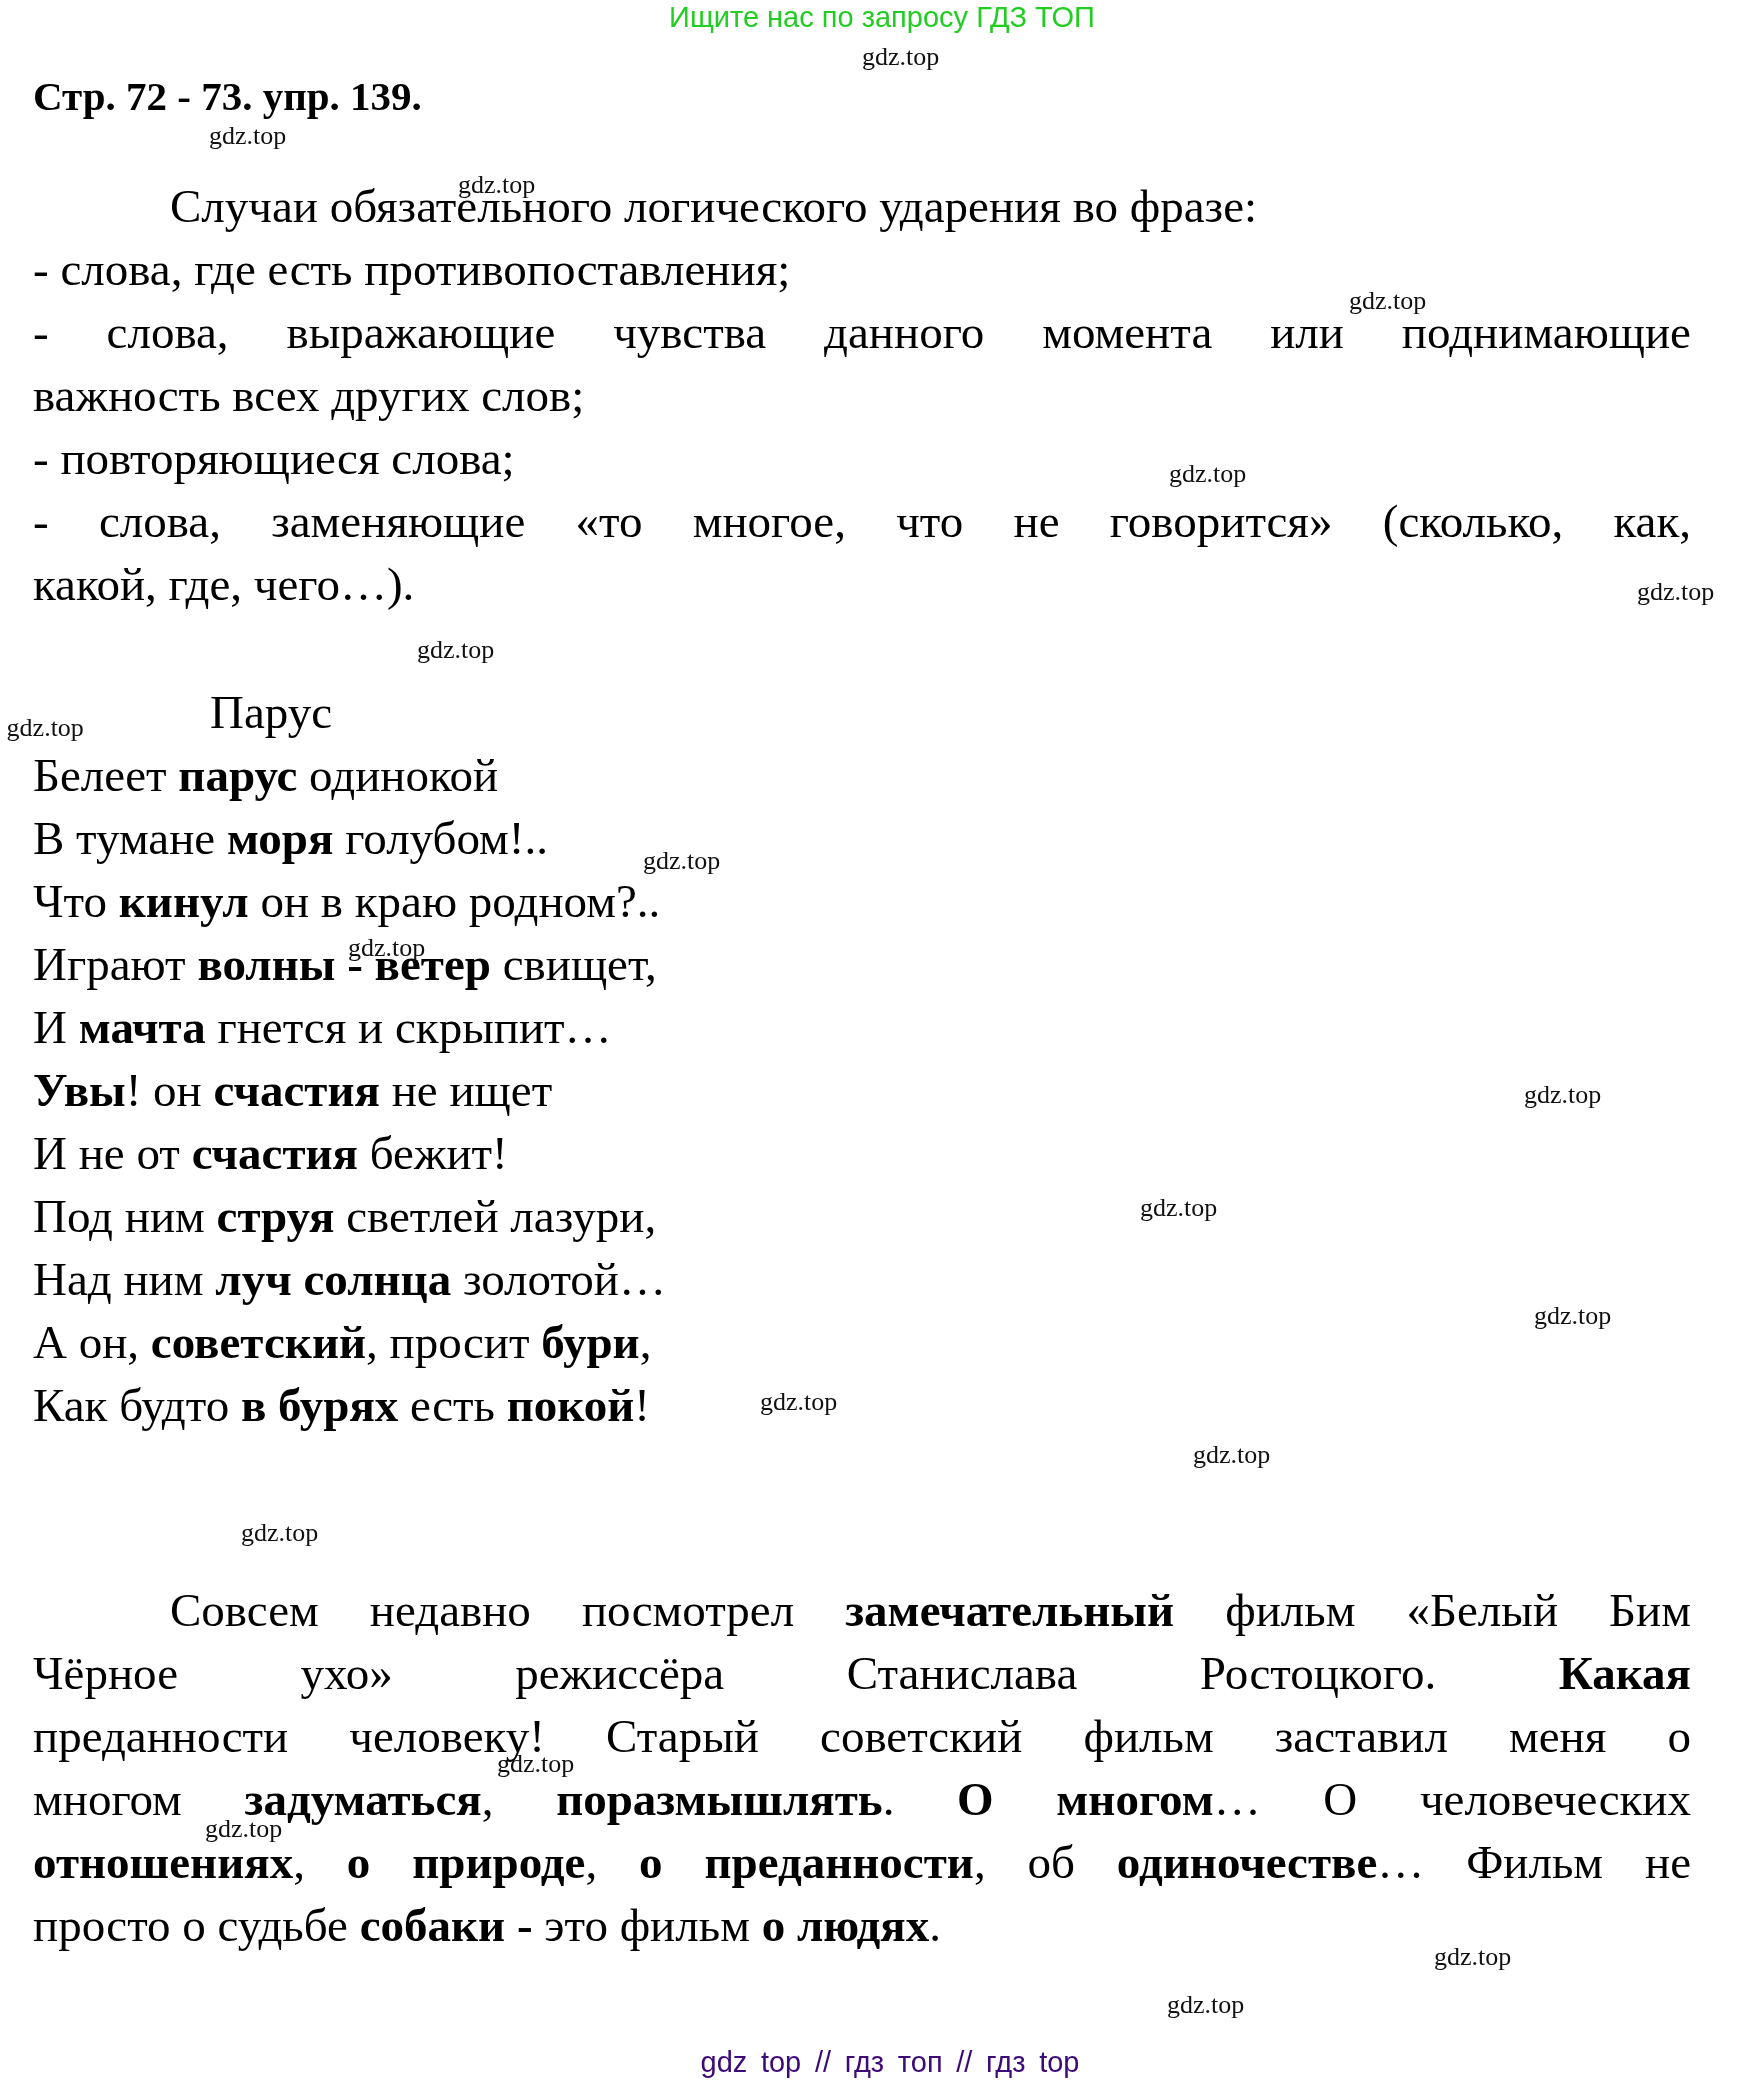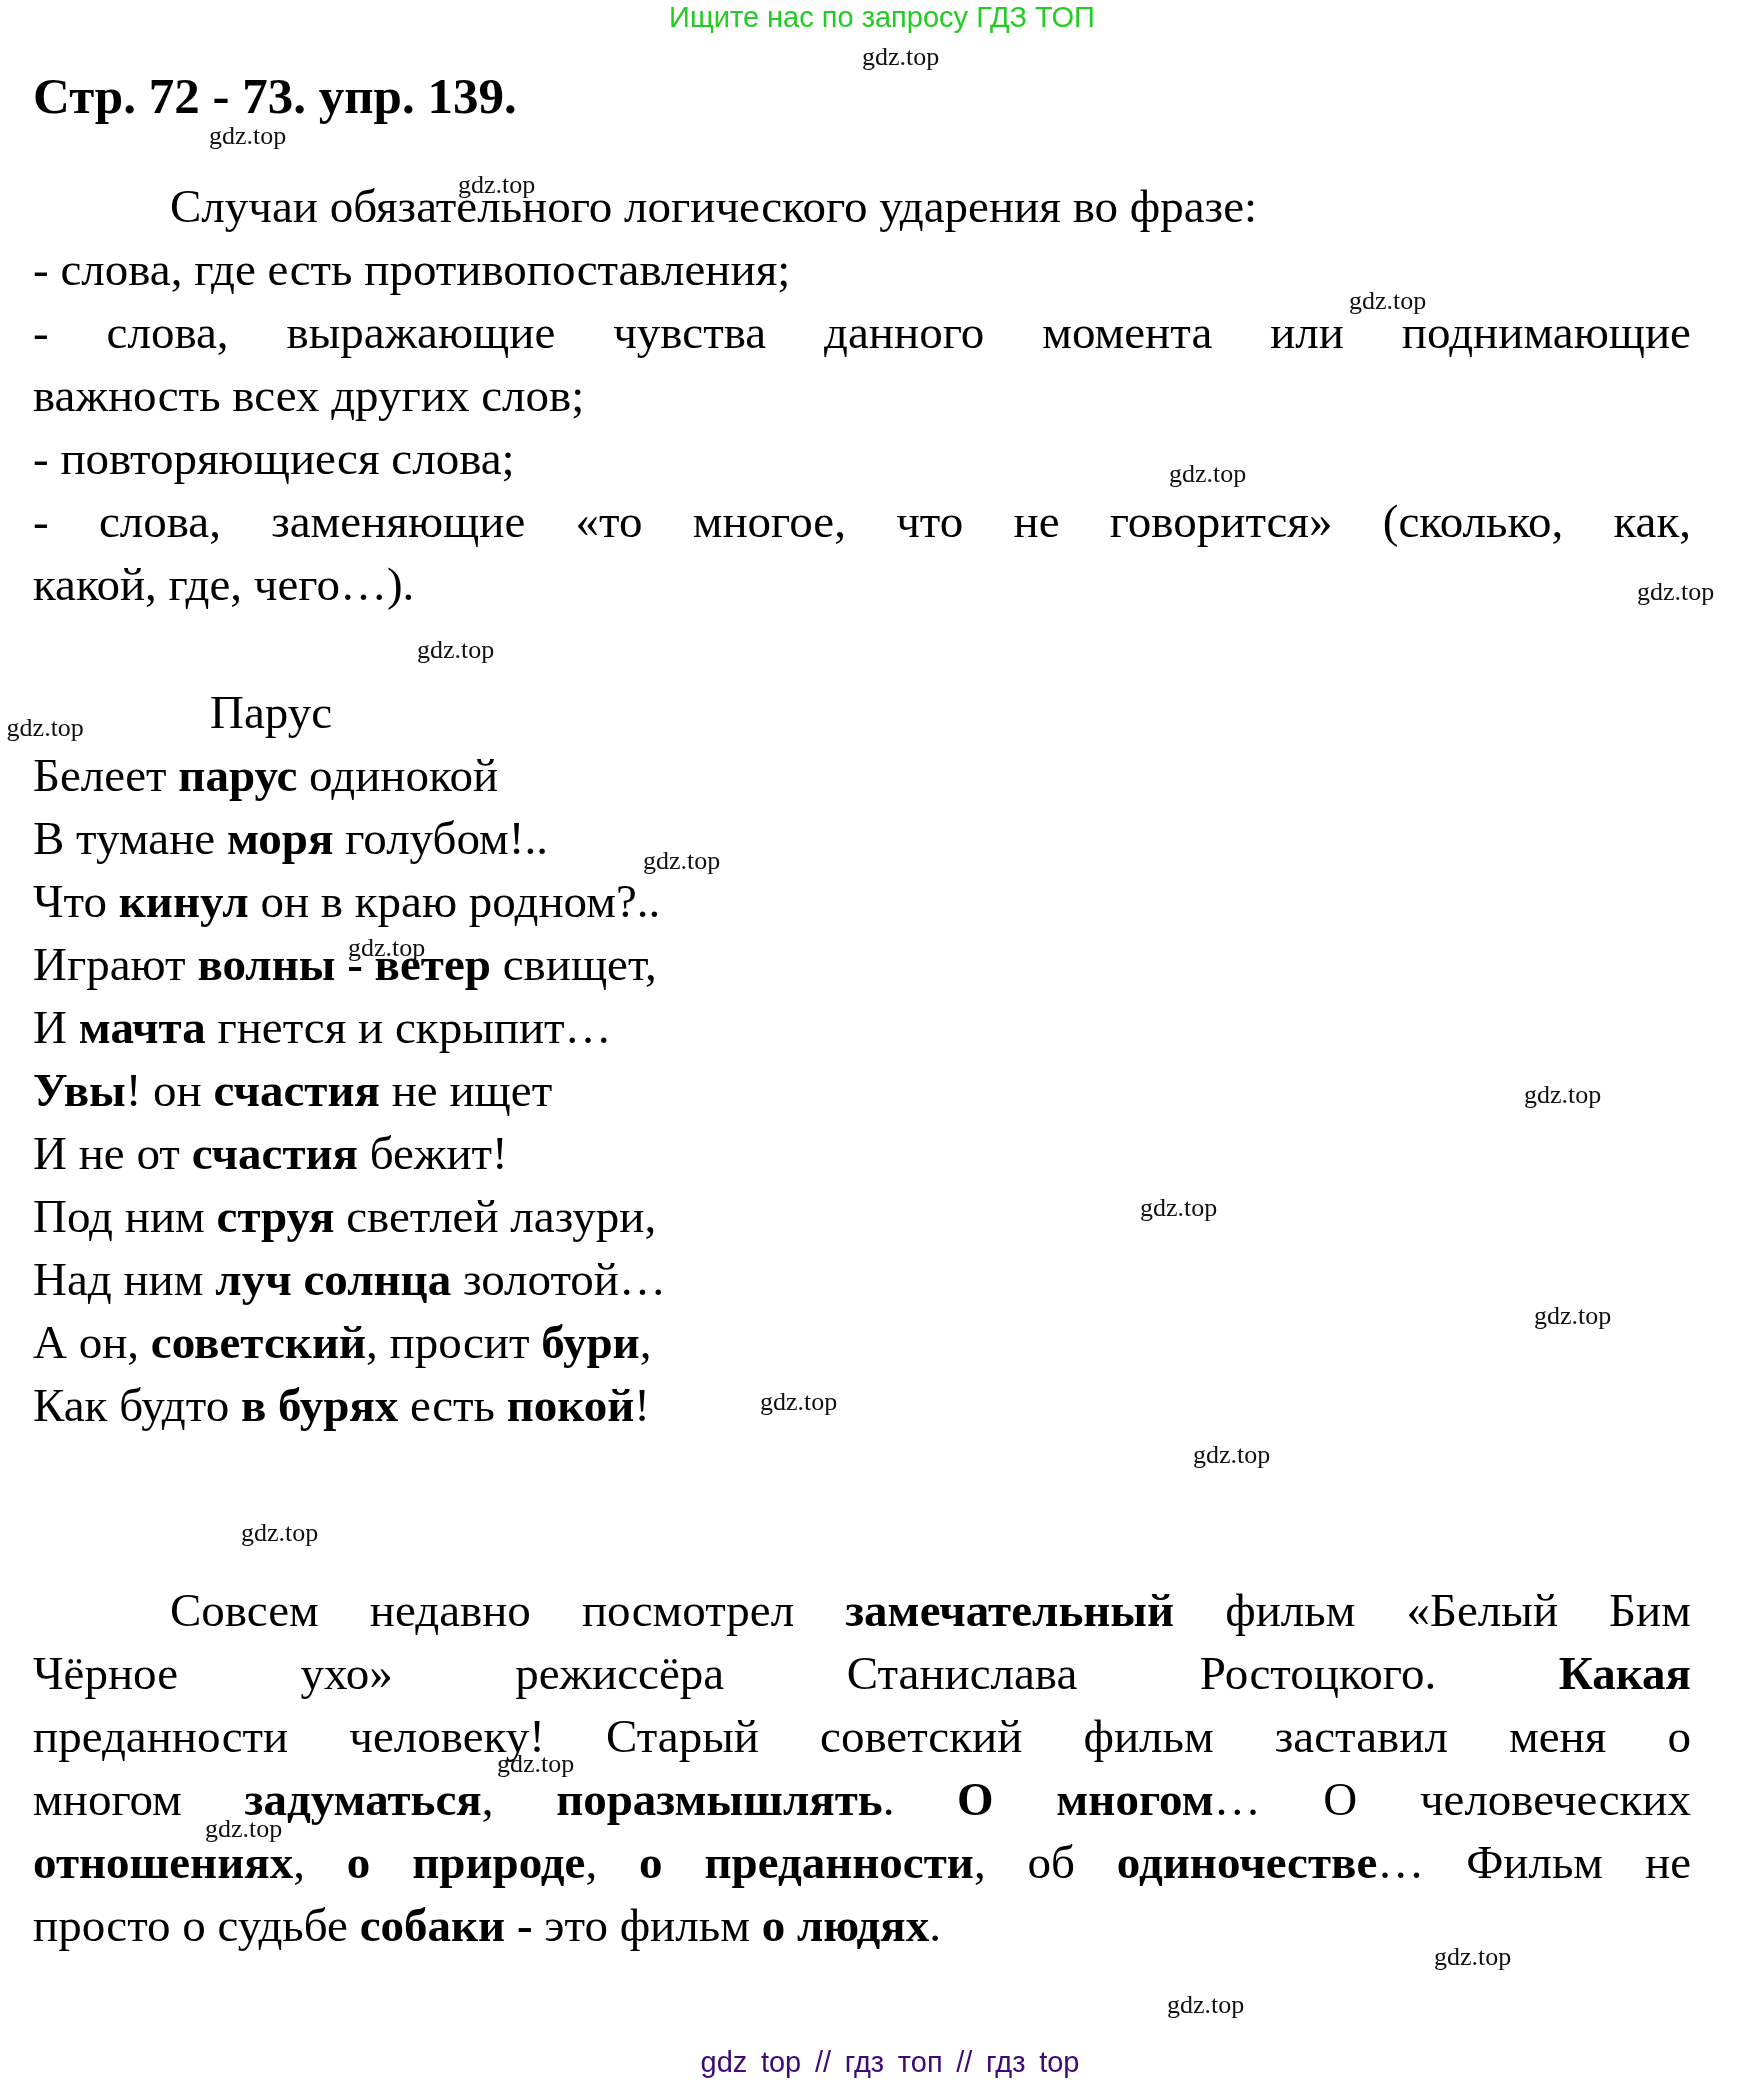--- a/index.html
+++ b/index.html
@@ -10,21 +10,21 @@
     font-family: "Liberation Sans", "DejaVu Sans", sans-serif;
     font-size: 29px; color: #22cc22; line-height: 34px;
   }
   .banner-bottom {
     position: absolute; left: 16px; right: 0; top: 2045px; text-align: center;
     font-family: "Liberation Sans", "DejaVu Sans", sans-serif;
     font-size: 29px; color: #3d0a78; line-height: 34px; word-spacing: 5.6px;
   }
   .title {
     position: absolute; left: 33px; top: 66px; font-weight: bold;
-    font-size: 51px; line-height: 60px; white-space: nowrap;
+    font-size: 41px; line-height: 60px; white-space: nowrap;
   }
   .block {
     position: absolute; left: 33px; width: 1658px;
     font-size: 47px; line-height: 63px;
   }
   .line { display: block; height: 63px; white-space: nowrap; }
   .just { text-align: justify; text-align-last: justify; white-space: normal; }
   .indent { padding-left: 137px; }
   b { font-weight: bold; }
   .wm {

